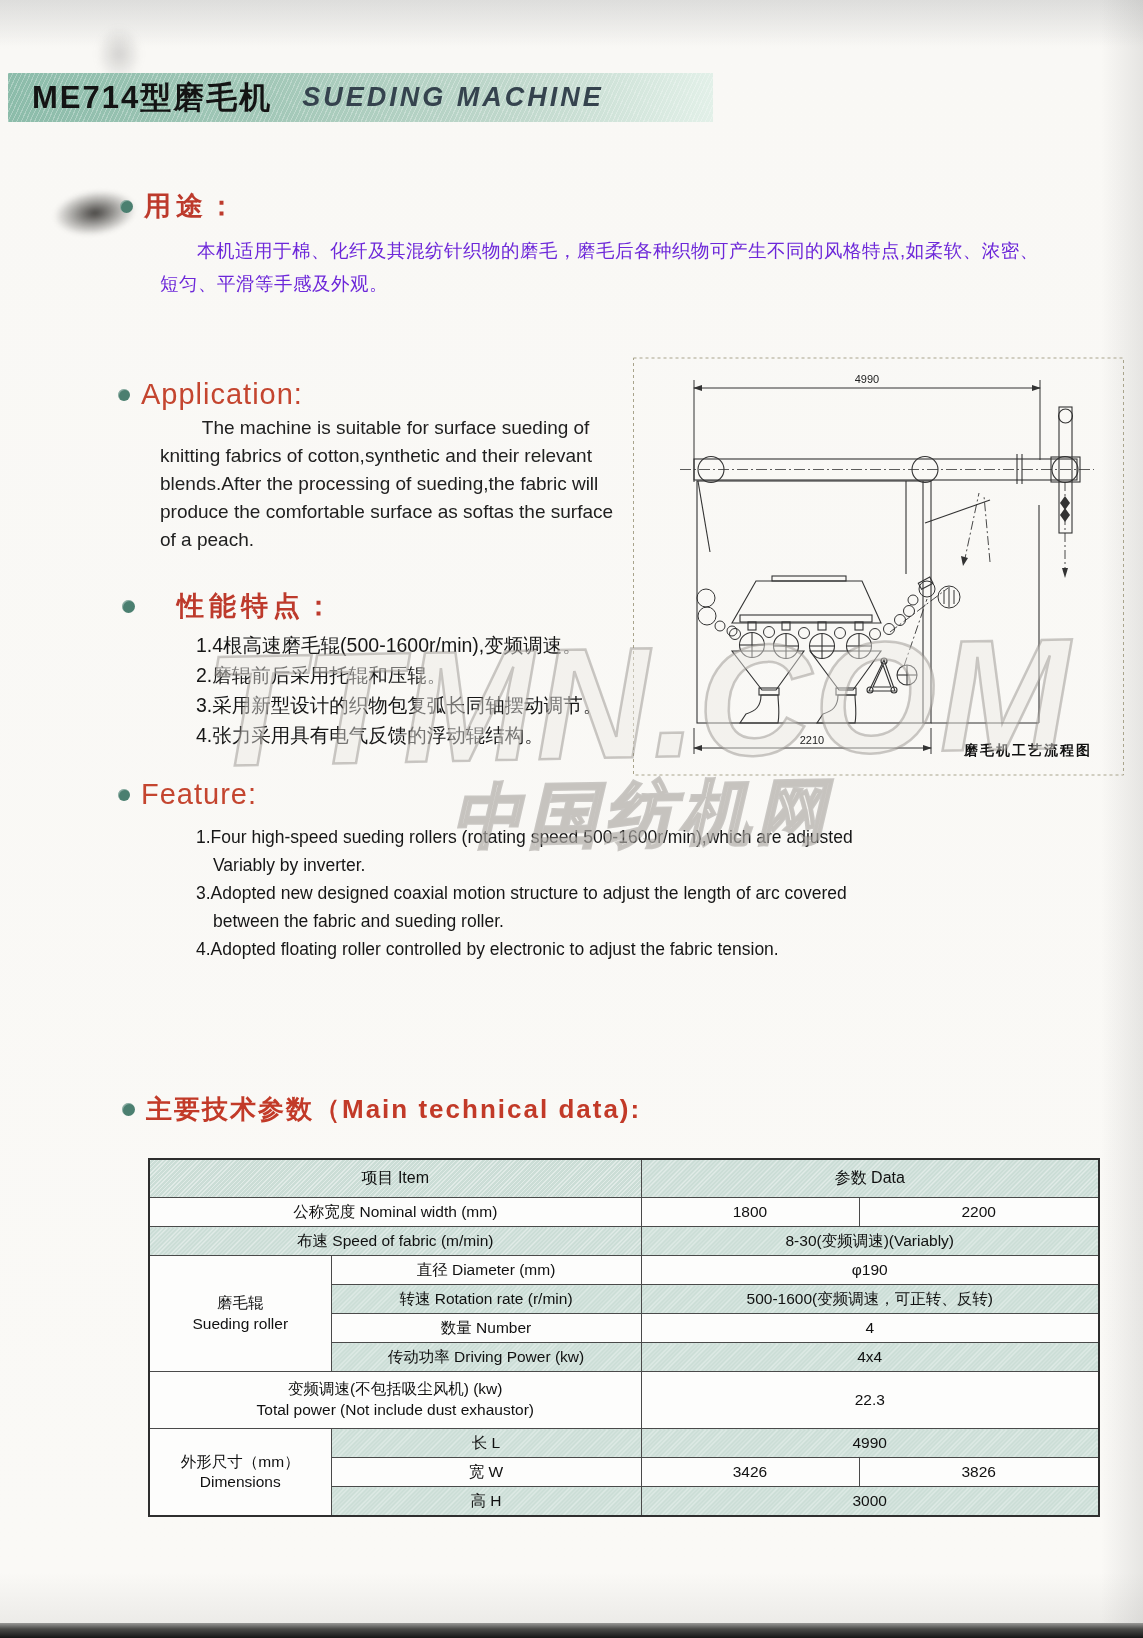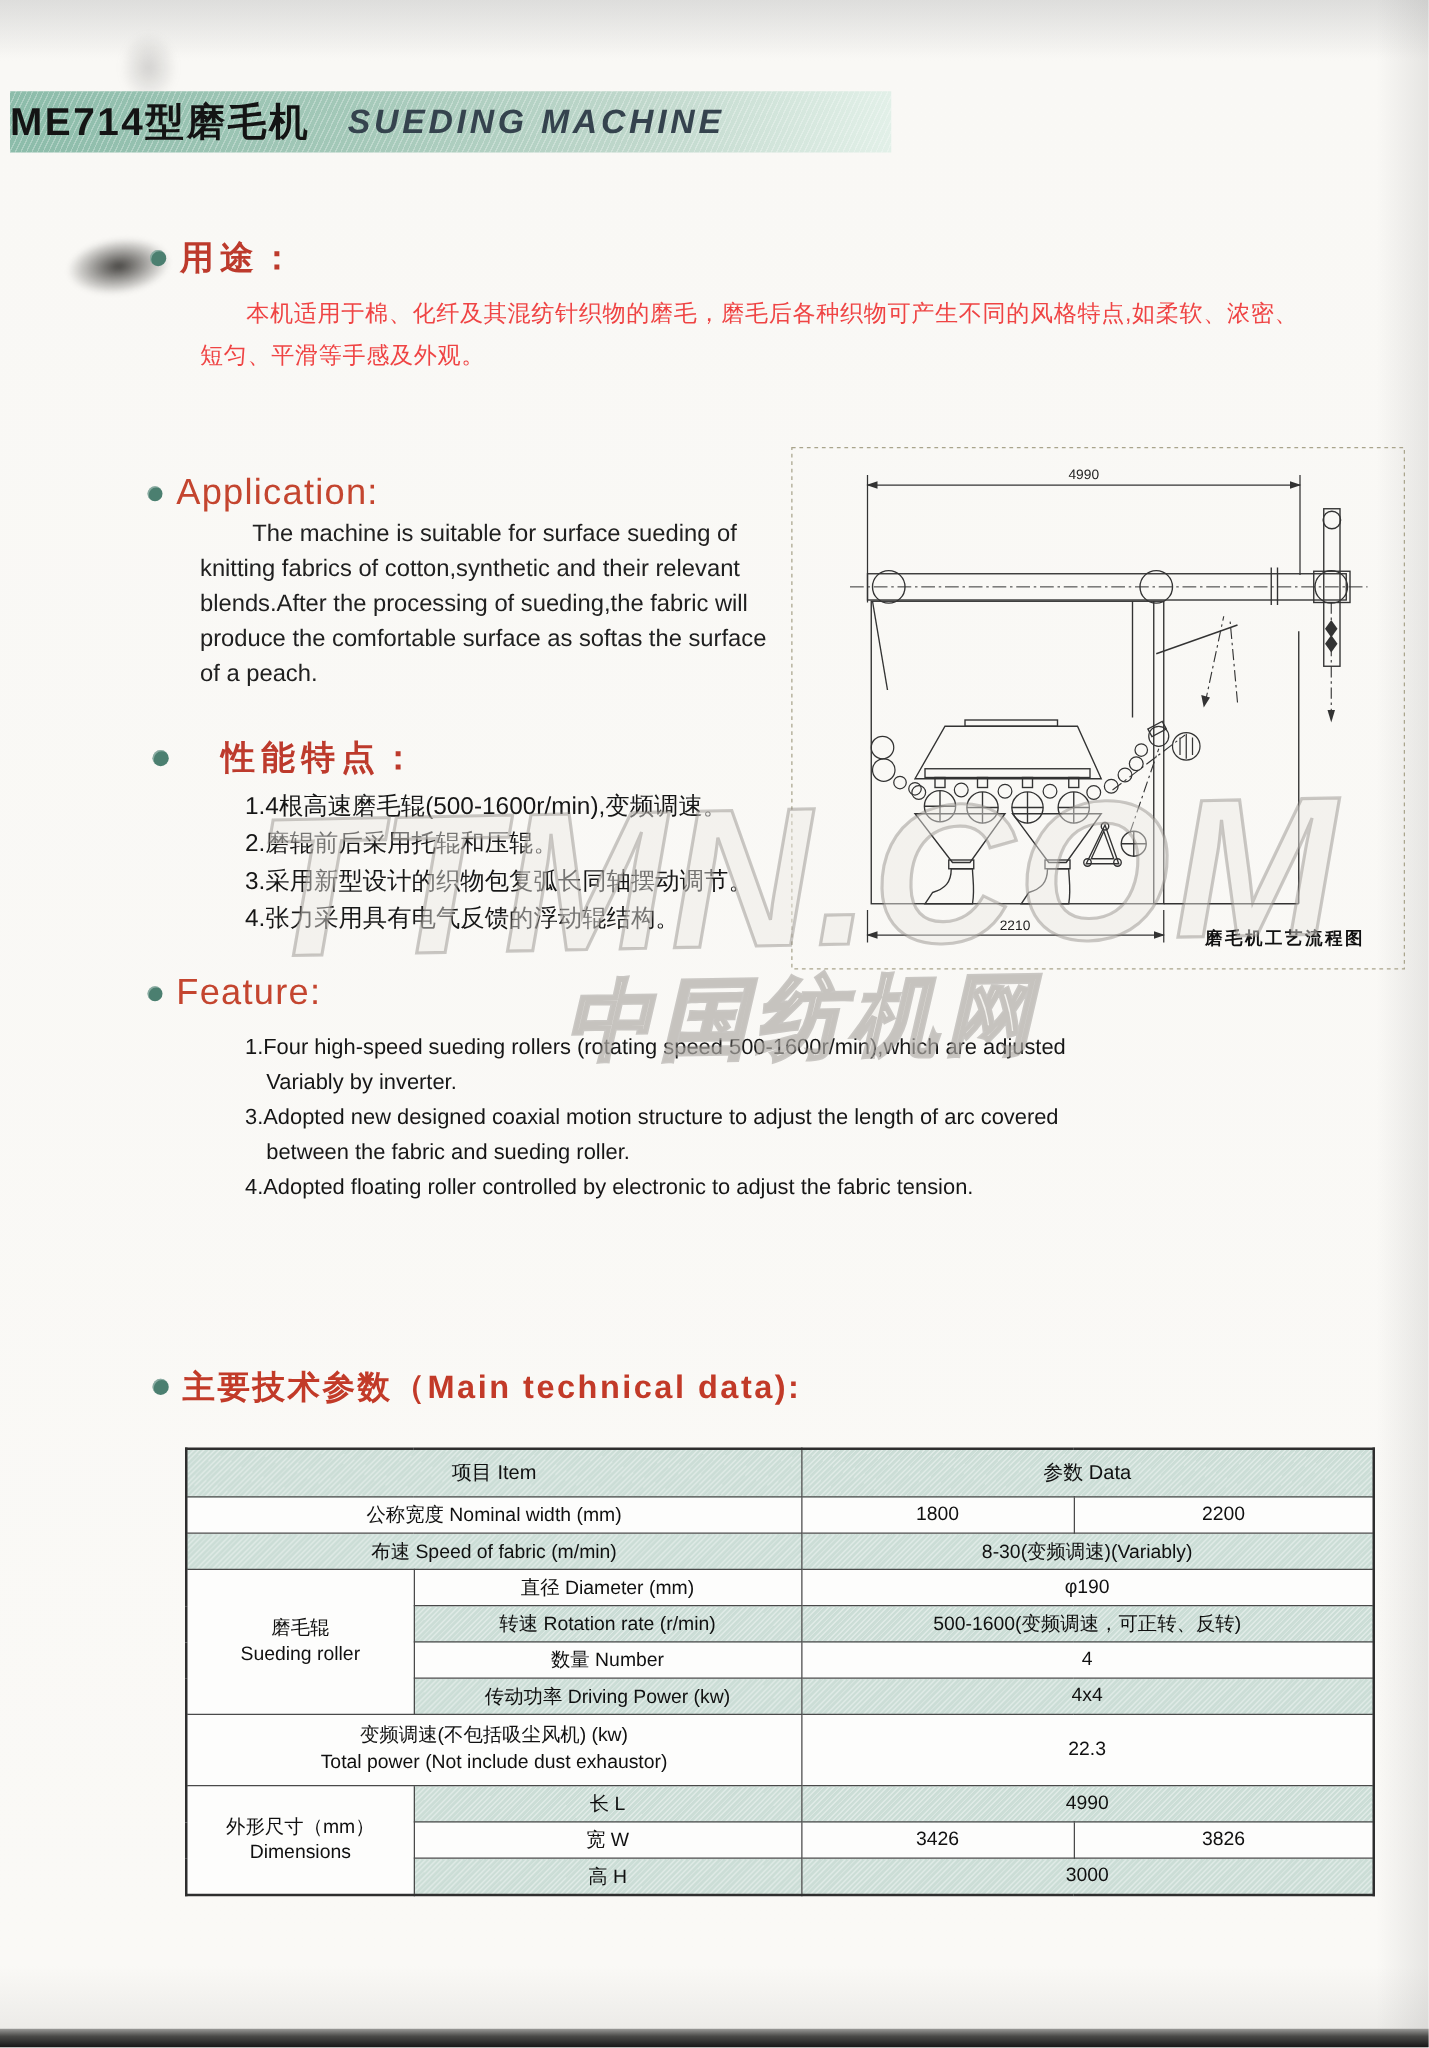--- a/index.html
+++ b/index.html
@@ -19,33 +19,33 @@
     filter:blur(2px);transform:rotate(-7deg);}
   .smudge2{position:absolute;left:96px;top:26px;width:46px;height:56px;
     background:radial-gradient(ellipse at center,rgba(110,110,110,.28),rgba(110,110,110,0) 70%);filter:blur(3px);}
 
   
   .banner{position:absolute;left:8px;top:73px;width:705px;height:49px;
     background:linear-gradient(90deg,#8cbcaa 0%,#a3c8b8 38%,#c0d8cc 72%,#e2f0e8 100%);
     display:flex;align-items:center;}
   .banner::after{content:"";position:absolute;inset:0;
     background:repeating-linear-gradient(115deg,rgba(255,255,255,.28) 0 1px,rgba(255,255,255,0) 1px 4px);}
-  .banner-model{font-size:31px;font-weight:bold;color:#141414;letter-spacing:2px;white-space:nowrap;position:relative;z-index:1;}
+  .banner-model{font-size:31px;font-weight:bold;color:#141414;margin-left:24px;letter-spacing:2px;white-space:nowrap;position:relative;z-index:1;}
   .banner-title{font-size:27px;font-weight:bold;font-style:italic;color:#35434e;margin-left:30px;letter-spacing:3px;white-space:nowrap;position:relative;z-index:1;}
 
   
   .sec{position:absolute;display:flex;align-items:center;gap:11px;}
   .bullet{width:13px;height:13px;border-radius:50%;background:#4b7f70;flex:0 0 auto;
     box-shadow:inset 1px 1px 0 rgba(255,255,255,.35);}
   .title-cn{font-size:27px;font-weight:bold;color:#bd3a2c;letter-spacing:5px;white-space:nowrap;}
   .title-en{font-size:29px;color:#c4452f;letter-spacing:1px;white-space:nowrap;}
   .title-tech{font-size:26px;font-weight:bold;color:#c23a28;letter-spacing:2px;white-space:nowrap;}
 
   .para-cn{position:absolute;left:160px;top:234px;width:892px;font-size:18.5px;line-height:1.8;
-    text-indent:2em;color:#ef4444;letter-spacing:.5px;}
+    text-indent:2em;color:#6d28d9;letter-spacing:.5px;}
   .para-en{position:absolute;left:160px;top:414px;width:472px;font-size:19px;line-height:1.48;
     text-indent:2.2em;color:#202020;}
 
   .cn-list{position:absolute;left:196px;top:630px;width:485px;font-size:19.5px;color:#161616;}
   .cn-list .item{line-height:30px;white-space:nowrap;}
   .en-list{position:absolute;left:196px;top:824px;width:700px;font-size:17.5px;color:#161616;}
   .en-list .item{line-height:27.5px;padding-left:17px;text-indent:-17px;margin-bottom:1px;}
 
   
   .wm{position:absolute;pointer-events:none;font-weight:bold;font-style:italic;z-index:6;

